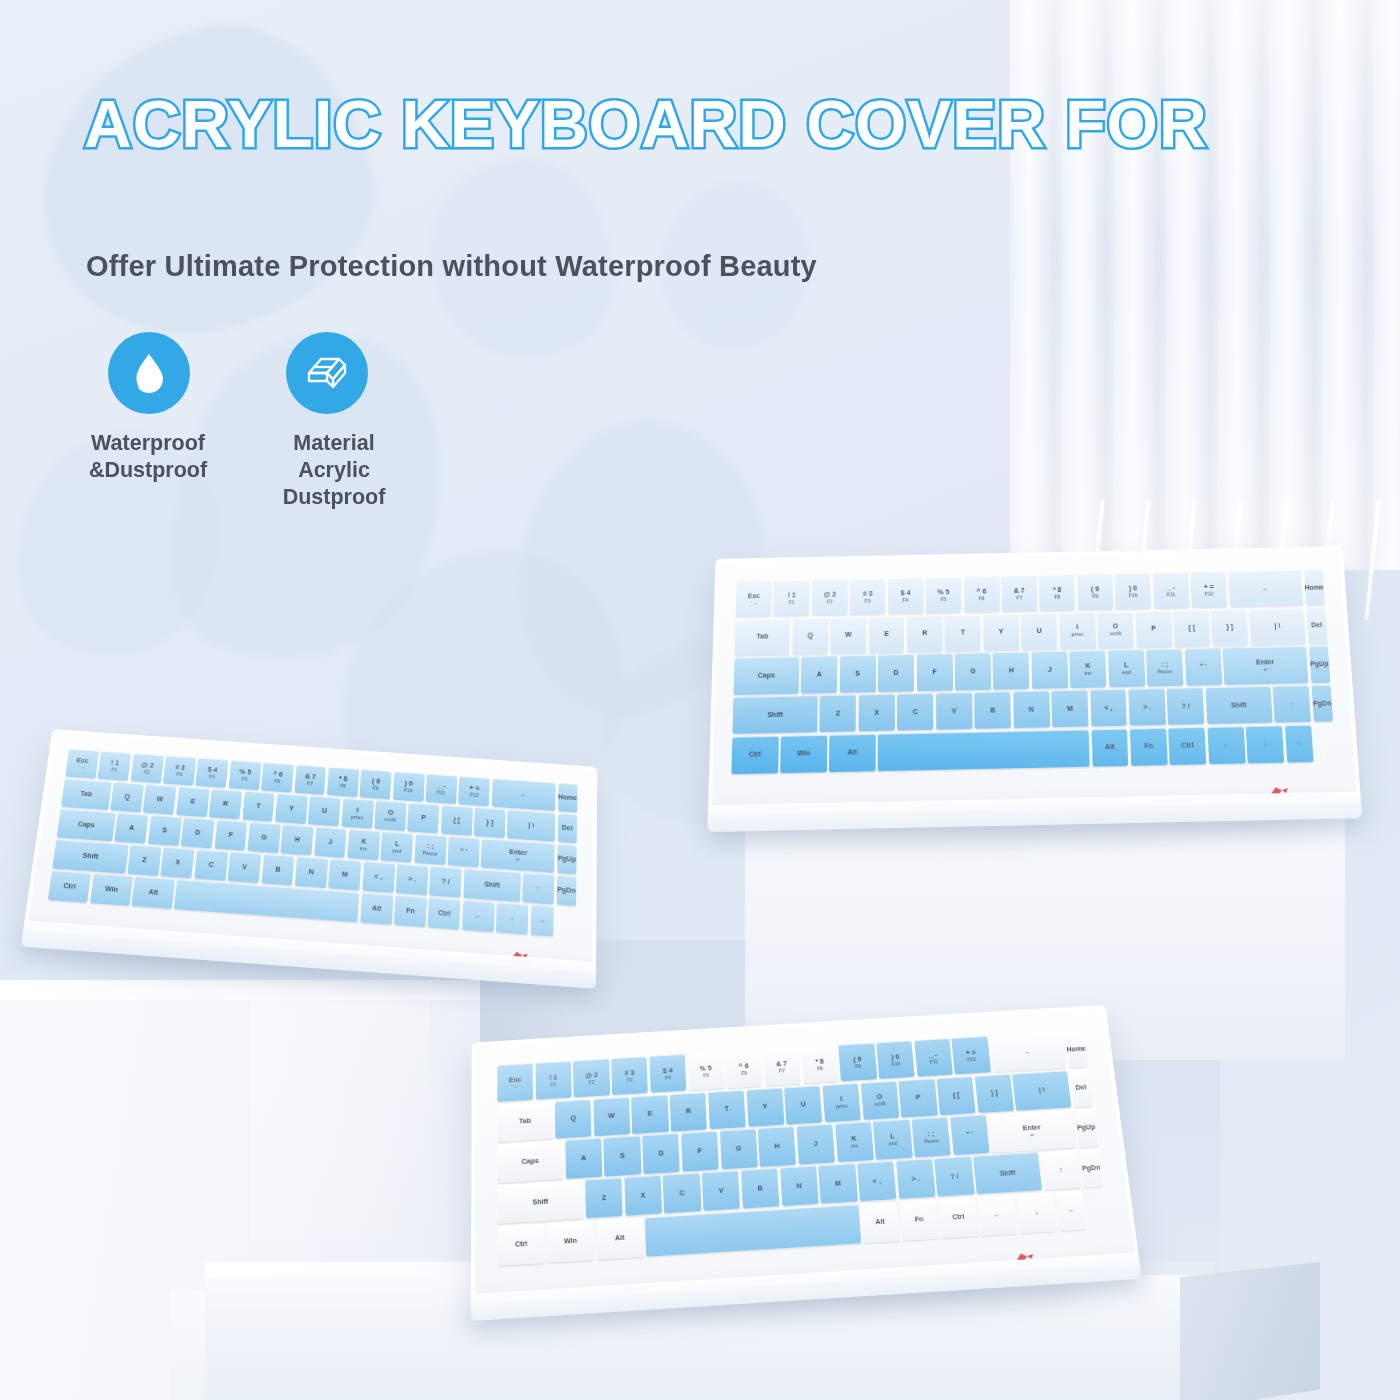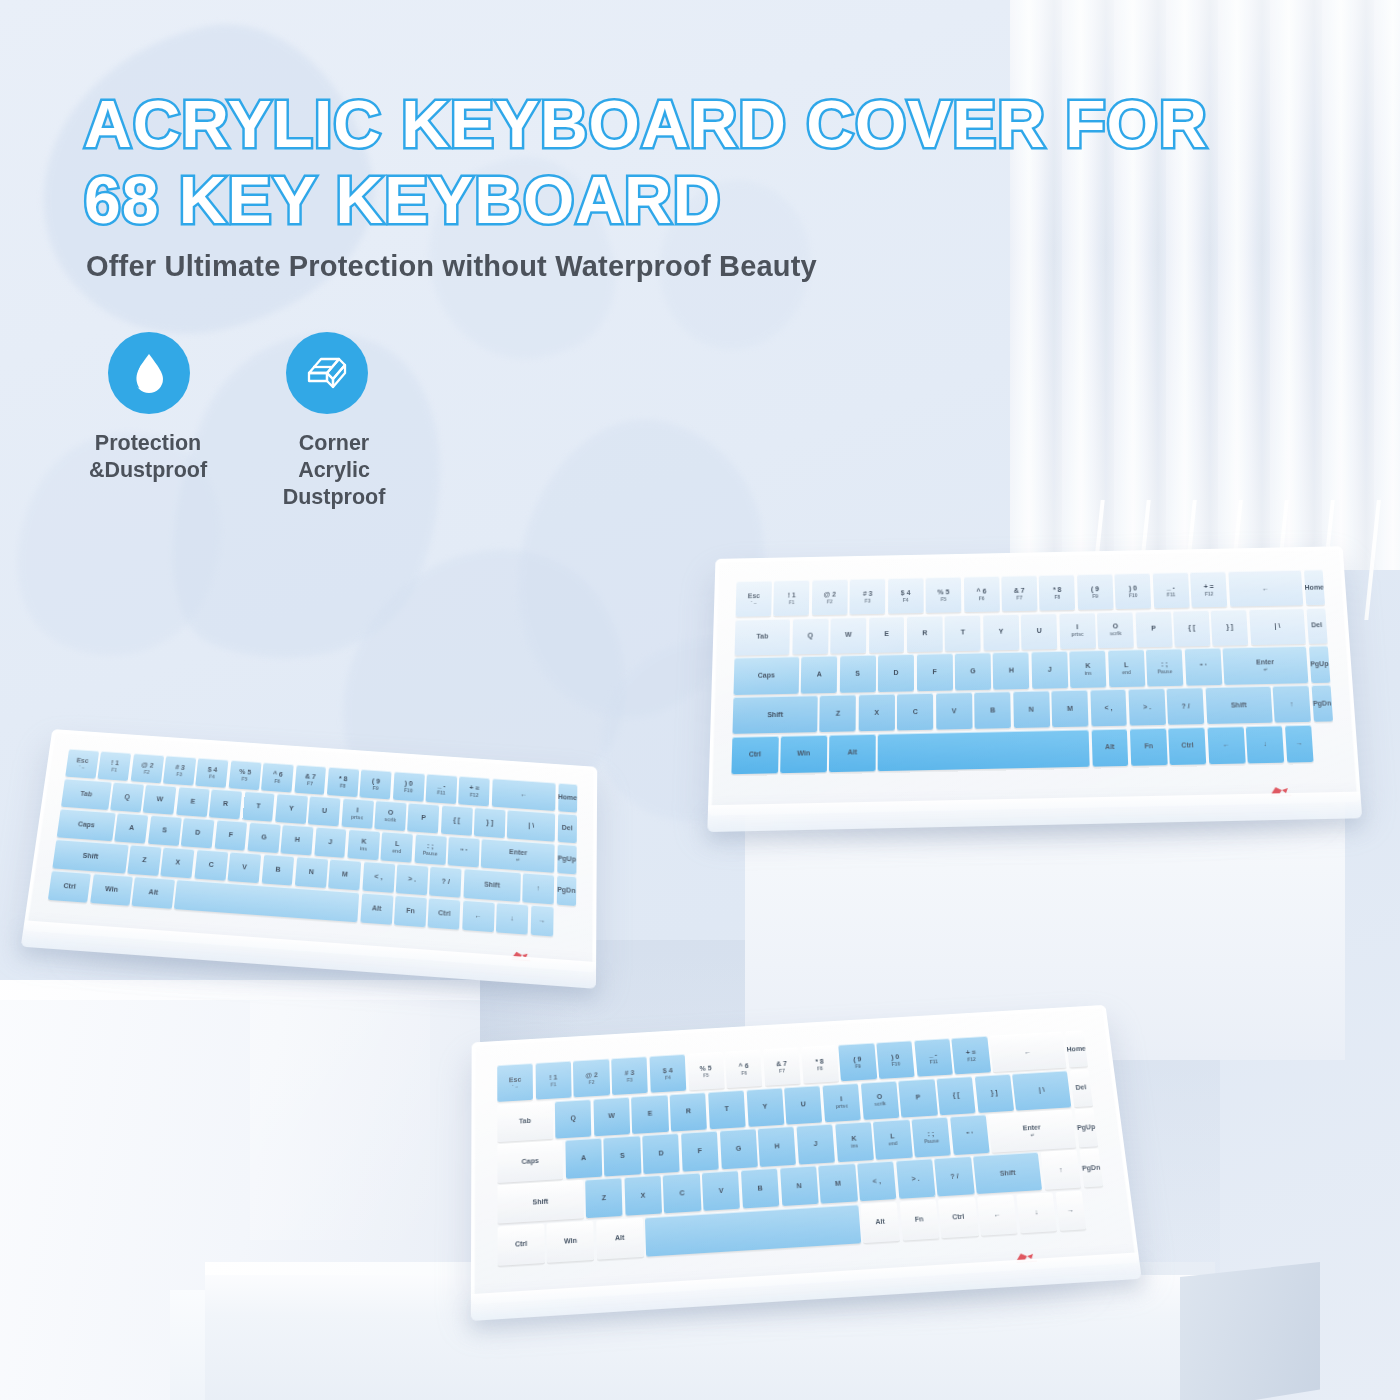--- a/index.html
+++ b/index.html
@@ -276,57 +276,56 @@
 
   <div class="ped ped-center-top"></div>
   <div class="ped ped-center"></div>
   <div class="ped ped-center-right"></div>
 
   <div class="sheen" style="left:250px;top:1000px;width:180px;height:240px;opacity:.5"></div>
   <div class="sheen" style="left:800px;top:745px;width:240px;height:90px;opacity:.45"></div>
 
   <div class="headline">
     <span class="ln">ACRYLIC KEYBOARD COVER FOR</span>
-    <span class="ln">68 KEY KEYBOARD</span>
   </div>
 
   <div class="subhead">Offer Ultimate Protection without Waterproof Beauty</div>
 
   <div class="features">
 
 
     <div class="feature">
       <div class="fcircle">
         <svg width="50" height="50" viewBox="0 0 50 50">
           <path d="M25 6 C16 18 11 25 11 31 a14 14 0 0 0 28 0 c0 -6 -5 -13 -14 -25 z" fill="#fff"></path>
           <path d="M19 9 C13 19 9.5 25 9.5 30.5 a11 11 0 0 0 6 9.8 C12 35 11.5 29 14 23 c1.6 -4 3.6 -8.5 5 -14 z" fill="#32a8e6"></path>
         </svg>
       </div>
       <div class="flabel">
-        <span>Protection</span><br>
+        <span>Waterproof</span><br>
         <span>&amp;Dustproof</span>
       </div>
     </div>
 
 
     <div class="feature">
       <div class="fcircle">
         <svg width="52" height="52" viewBox="0 0 52 52">
           <g fill="none" stroke="#fff" stroke-width="2.3" stroke-linejoin="round">
             <path d="M8 26 L20 12 L38 12 L26 26 Z"></path>
             <path d="M8 26 L26 26 L26 34 L8 34 Z"></path>
             <path d="M26 26 L38 12 L44 18 L32 32 Z"></path>
             <path d="M26 34 L26 26 L32 32 L32 40 Z"></path>
             <path d="M32 32 L44 18 L44 26 L32 40 Z"></path>
             <path d="M12 20 L30 20"></path>
           </g>
         </svg>
       </div>
       <div class="flabel">
-        <span>Corner</span><br>
+        <span>Material</span><br>
         <span>Acrylic Dustproof</span>
       </div>
     </div>
 
   </div>
 
   <div class="kb-shadow" style="left:760px;top:790px;width:560px;height:40px;"></div>
   <div class="kb-wrap" id="kb-top">
     <div class="kb-base"></div>
     <div class="kb-grid">

